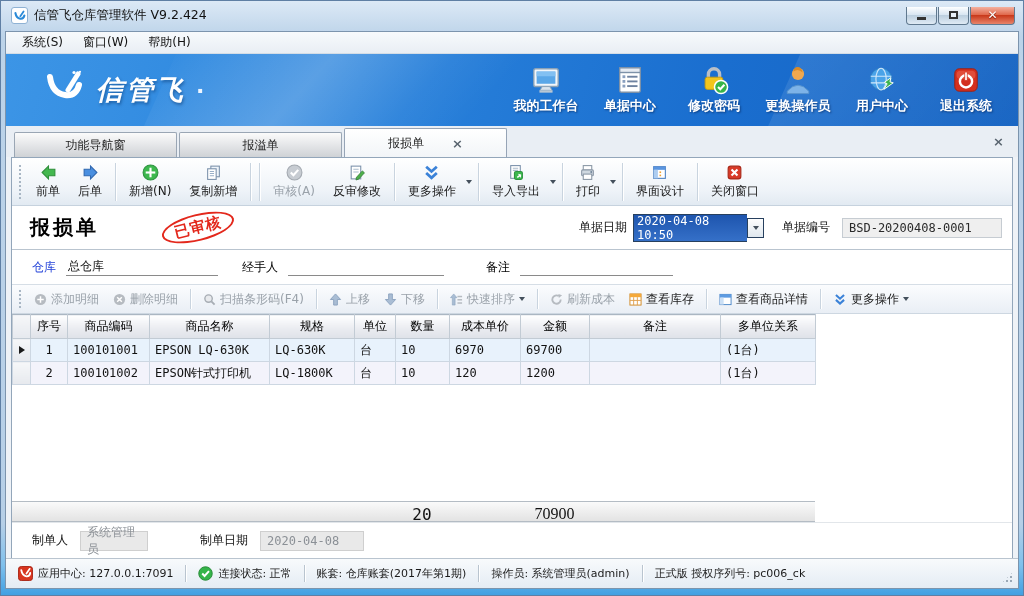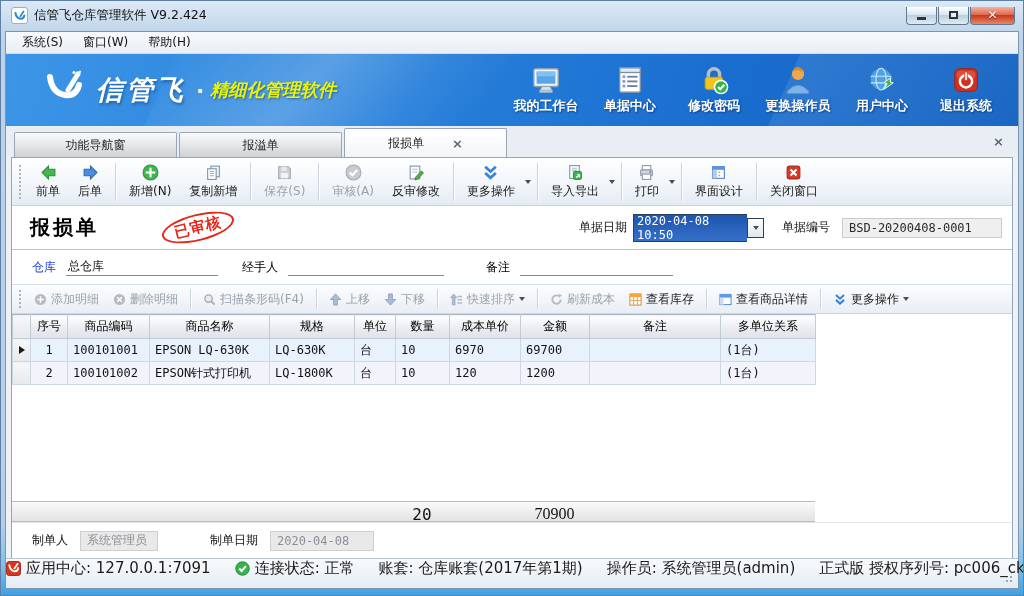--- a/index.html
+++ b/index.html
@@ -113,26 +113,26 @@
   .grid-summary { height:21px; width:803px; background:linear-gradient(#fafafa,#e3e3e3); border-top:1px solid #b4bcc4; border-bottom:1px solid #b4bcc4;
     position:relative; font-family:"DejaVu Sans Mono",monospace; font-size:16px; color:#111; }
   .sum-qty { position:absolute; left:383px; width:54px; text-align:center; top:3px; }
   .sum-amount { position:absolute; left:508px; width:69px; text-align:center; top:3px;font-family:Liberation Serif, serif; }
 
   
   .form-footer { height:36px; display:flex; align-items:center; padding:0 20px; border-top:1px solid #e2e6ea; }
   .ff-label { margin-right:12px; color:#111; }
   .ff-box { height:20px; background:#e9e9e9; border:1px solid #cfcfcf; color:#8b9096; display:flex; align-items:center;
     padding:0 6px; font-family:"DejaVu Sans Mono",monospace; font-size:12px; }
-  .ff-box.creator { width:78px; }
+  .ff-box.creator { width:68px; }
   .ff-box.cdate { width:104px; margin-right:0; }
   .gap56 { width:52px; }
 
   
-  .statusbar { height:30px; background:linear-gradient(#f8fafc,#e4ecf4); border-top:1px solid #b9c4cf; display:flex; align-items:flex-start; padding:0 0; font-size:15px; color:#1a1a1a; position:relative; }
+  .statusbar { height:30px; background:linear-gradient(#f8fafc,#e4ecf4); border-top:1px solid #b9c4cf; display:flex; align-items:center; padding:0 12px; font-size:11px; color:#1a1a1a; position:relative; }
   .sb-item { display:flex; align-items:center; white-space:nowrap; }
   .sb-item svg { margin-right:5px; }
   .sb-sep { width:1px; height:17px; background:#b9c4cf; box-shadow:1px 0 0 #fff; margin:0 12px; }
   .resize-grip { position:absolute; right:5px; bottom:5px; width:11px; height:11px;
     background-image:radial-gradient(circle,#9aa8b6 1px,transparent 1.3px); background-size:4px 4px; background-position:bottom right; clip-path:polygon(100% 0,100% 100%,0 100%); }
 </style>
 </head>
 <body>
 
 <div class="window">
@@ -169,21 +169,20 @@
     <div class="banner">
       <div class="brand">
         <svg width="42" height="40" viewBox="0 0 42 40">
           <path d="M6 7 q2 16 15 18 q11 1.5 14 -10" fill="none" stroke="#fff" stroke-width="6" stroke-linecap="round"></path>
           <path d="M34 4 L24 20" stroke="#fff" stroke-width="5" stroke-linecap="round"></path>
           <circle cx="30" cy="2.5" r="1.6" fill="#fff"></circle>
             <circle cx="36" cy="1.8" r="1.1" fill="#fff"></circle>
         </svg>
         <span class="brand-name">信管飞</span>
         <span class="brand-dot">·</span>
-        <span class="brand-slogan">精细化管理软件</span>
       </div>
       <div class="banner-actions">
         <div class="bact">
           <svg width="32" height="30" viewBox="0 0 32 32">
             <rect x="3" y="4" width="26" height="19" rx="2" fill="#f2f6fa" stroke="#8aa2b8" stroke-width="1.5"></rect>
             <rect x="6" y="7" width="20" height="13" fill="#5aa7e8"></rect>
               <rect x="6" y="7" width="20" height="5" fill="#82c0f2"></rect>
             <path d="M12 23 h8 l2.5 4 h-13 z" fill="#d9e3ec" stroke="#8aa2b8"></path>
               <rect x="9" y="27" width="14" height="2.5" fill="#b9c7d4"></rect>
           </svg>
@@ -281,28 +280,20 @@
         </div>
         <div class="tbtn">
           <svg width="17" height="17" viewBox="0 0 16 16">
               <rect x="5.5" y="2" width="8" height="10" fill="#eef4fa" stroke="#7a90aa"></rect>
               <rect x="2.5" y="4.5" width="8" height="10" fill="#fff" stroke="#7a90aa"></rect>
               <path d="M4.5 7 h4 M4.5 9 h4 M4.5 11 h4" stroke="#9ab0c8"></path>
             </svg>
           <span class="tb-lb">复制新增</span>
         </div>
         <div class="tb-sep"></div>
-        <div class="tbtn disabled">
-          <svg width="17" height="17" viewBox="0 0 16 16">
-              <path d="M2.5 2.5 h9 l2 2 v9 h-11 z" fill="#ccd1d7" stroke="#a3a9b0"></path>
-              <rect x="5" y="2.5" width="5" height="4" fill="#e8eaee"></rect>
-              <rect x="4.5" y="8.5" width="7" height="5" fill="#f2f3f5"></rect>
-            </svg>
-          <span class="tb-lb">保存(S)</span>
-        </div>
         <div class="tb-sep"></div>
         <div class="tbtn disabled">
           <svg width="17" height="17" viewBox="0 0 16 16">
               <circle cx="8" cy="8" r="7" fill="#c7ccd2" stroke="#a3a9b0"></circle>
               <path d="M4.5 8 l2.5 2.5 4.5 -5" stroke="#fff" stroke-width="2" fill="none"></path>
             </svg>
           <span class="tb-lb">审核(A)</span>
         </div>
         <div class="tbtn">
           <svg width="17" height="17" viewBox="0 0 16 16">

